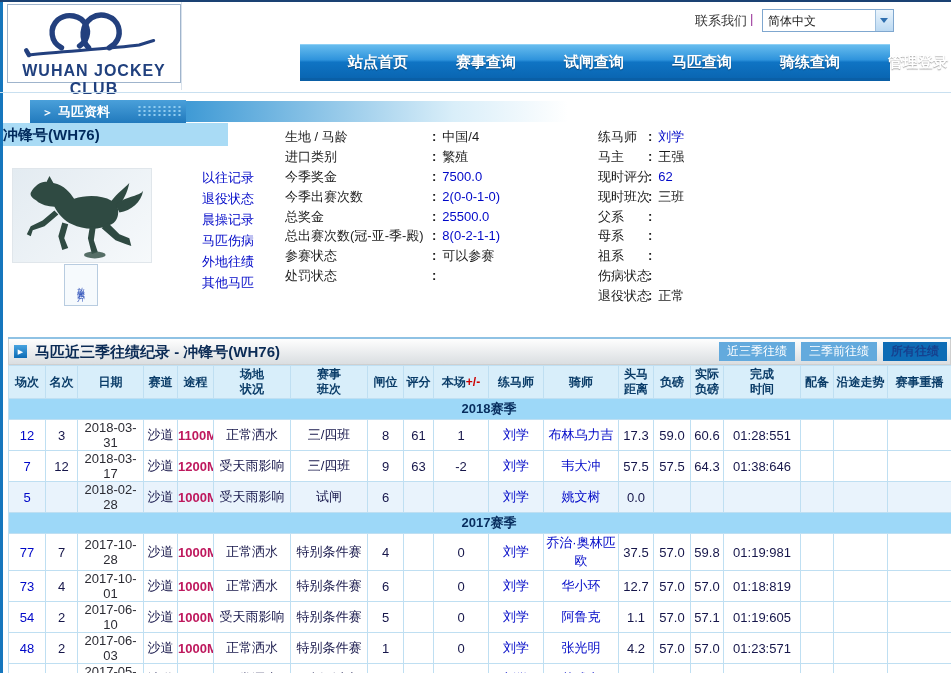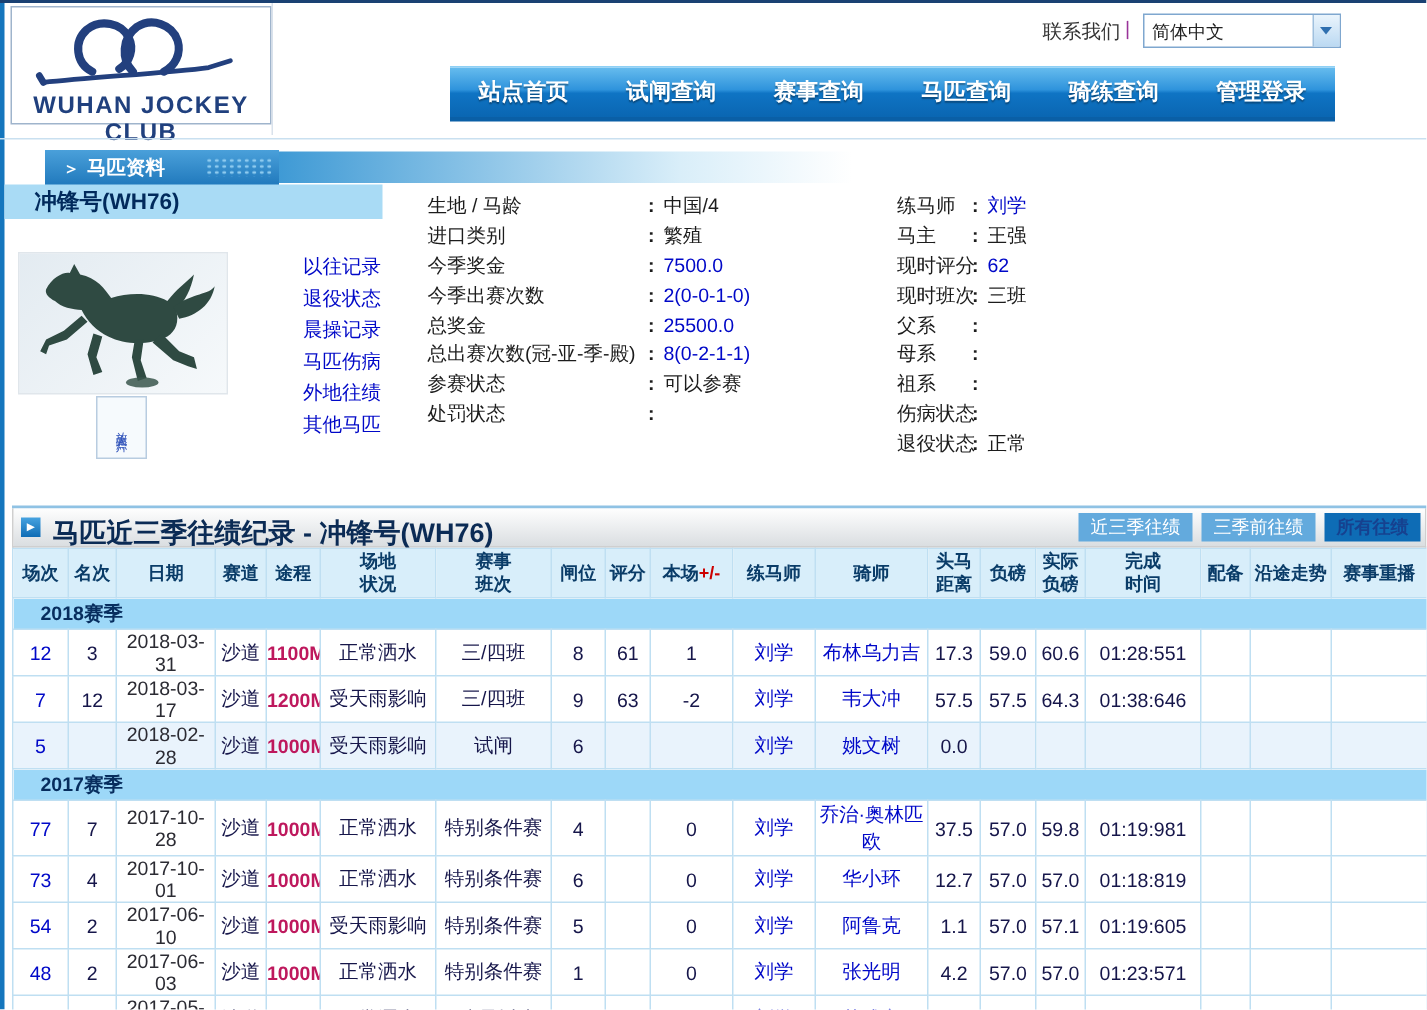--- a/index.html
+++ b/index.html
@@ -20,33 +20,33 @@
                border:1px solid #7FA7CF;font-size:12px;color:#222;}
   .lang-select .sel-text{position:absolute;left:5px;top:3px;}
   .dd-btn{position:absolute;right:0;top:0;width:17px;height:100%;
           background:linear-gradient(#EAF4FC,#BBD9F2);border-left:1px solid #9FC0DE;}
   .dd-btn .tri{position:absolute;left:4px;top:8px;width:0;height:0;
           border-left:4px solid transparent;border-right:4px solid transparent;border-top:5px solid #2F6FAF;}
   .navbar{position:absolute;left:300px;top:44px;width:590px;height:33px;display:flex;
           background:linear-gradient(#66BCEE 0%,#2E93DC 45%,#0F74C4 52%,#0A66B2 100%);
           border-top:1px solid #8ED0F5;border-bottom:3px solid #0A5FA6;}
   .nav-item{flex:1;color:#fff;font-size:15px;font-weight:bold;text-align:center;line-height:33px;
-            text-shadow:0 1px 1px rgba(0,0,0,0.35);white-space:nowrap;}
+            text-shadow:0 1px 1px rgba(0,0,0,0.35);white-space:nowrap;margin-left:48px;}
   .header-divider{position:absolute;left:0;top:92px;width:951px;height:1px;background:#C9E0F0;}
   
   .tab{position:absolute;left:30px;top:100px;width:156px;height:35px;
        background:linear-gradient(#4AA0DA,#0C66AE);color:#fff;font-size:13px;font-weight:bold;
        line-height:23px;padding-left:12px;box-sizing:border-box;}
   .tab .tab-arrow{font-size:11px;margin-right:5px;font-weight:bold;}
   .tab .dots{position:absolute;right:5px;top:5px;width:44px;height:13px;
        background-image:radial-gradient(#8FCBEF 1px,transparent 1.4px);background-size:5px 4px;}
   .tab-strip{position:absolute;left:186px;top:101px;width:382px;height:21px;
        background:linear-gradient(to right,#3F9AD5,#D9EEF9 70%,#ffffff);}
-  .name-bar{position:absolute;left:3px;top:123px;width:252px;height:23px;background:#A9DBF5;
-       color:#012A5C;font-size:15px;font-weight:bold;line-height:23px;padding-left:20px;box-sizing:border-box;}
+  .name-bar{position:absolute;left:3px;top:123px;width:225px;height:23px;background:#A9DBF5;
+       color:#012A5C;font-size:15px;font-weight:bold;line-height:23px;padding-left:0;box-sizing:border-box;}
   .photo{position:absolute;left:12px;top:168px;width:140px;height:95px;
        background:linear-gradient(135deg,#E3EBF1,#F6F9FB);border:1px solid #E0E6EB;box-sizing:border-box;}
   .photo-btn{position:absolute;left:64px;top:264px;width:34px;height:42px;border:1px solid #B8CCE0;
        background:#F6FAFD;writing-mode:vertical-rl;text-align:center;font-size:8px;color:#3355BB;
        letter-spacing:2px;line-height:34px;box-sizing:border-box;}
   .side-links{position:absolute;left:202px;top:167px;width:70px;}
   .side-links a{display:block;height:21px;line-height:21px;font-size:13px;color:#0008C8;white-space:nowrap;}
   .info-col{position:absolute;top:127px;}
   .info-col .info-row{height:19.9px;line-height:19.9px;font-size:13px;white-space:nowrap;color:#1c1c1c;}
   #info-left{left:285px;}
@@ -55,30 +55,30 @@
   #info-right .info-label{display:inline-block;width:50px;}
   .info-row .colon{font-weight:bold;margin-right:6px;}
   .info-value.num{color:#0008C8;}
   .info-value.link{color:#0008C8;cursor:pointer;}
   
   .history{position:absolute;left:8px;top:337px;width:943px;border-top:2px solid #8FC2E4;}
   .title-bar{position:relative;height:26px;background:linear-gradient(#FEFEFE,#DADEE1);
        border:1px solid #CFCFCF;border-top:none;box-sizing:border-box;}
   .arrow-box{position:absolute;left:5px;top:6px;width:13px;height:13px;
        background:linear-gradient(#47A3E0,#0E6CB5);color:#fff;font-size:7px;line-height:13px;text-align:center;}
-  .h-title{position:absolute;left:26px;top:4px;font-size:18px;font-weight:bold;color:#0B2B55;}
+  .h-title{position:absolute;left:26px;top:4px;font-size:15px;font-weight:bold;color:#0B2B55;}
   .btns{position:absolute;right:3px;top:3px;display:flex;gap:6px;}
   .hist-btn{display:block;height:19px;line-height:19px;padding:0 8px;background:#63AADD;color:#fff;
        font-size:12px;white-space:nowrap;}
   .hist-btn.active{background:#0E6CB5;color:#16418F;font-weight:bold;}
   #hist-table{border-collapse:collapse;width:943px;table-layout:fixed;font-size:13px;}
   #hist-table th,#hist-table td{border:1px solid #BFDFF2;overflow:hidden;padding:0;}
   #hist-table th{background:#D8EEFA;color:#0A3C68;font-weight:bold;font-size:12px;height:32px;line-height:1.25;}
   #hist-table td{height:26px;text-align:center;color:#16164A;}
-  #hist-table tr.season td{background:#9DD8F8;text-align:left;padding-left:18px;font-weight:bold;
+  #hist-table tr.season td{background:#9DD8F8;text-align:center;padding-left:18px;font-weight:bold;
        color:#072D5E;font-size:13px;height:20px;}
   #hist-table tr.hl td{background:#E9F3FC;}
   #hist-table td.lnk{color:#0008C8;cursor:pointer;}
   #hist-table td.vis{color:#be185d;font-weight:bold;}
   #hist-table td.date{color:#2B2B33;}
   .red{color:#CC0000;}
 </style>
 </head>
 <body>
 
@@ -103,22 +103,22 @@
   <span class="sep">|</span>
   <div class="lang-select">
     <span class="sel-text">简体中文</span>
     <span class="dd-btn">
         <i class="tri"></i>
       </span>
   </div>
 
   <div class="navbar">
     <a class="nav-item">站点首页</a>
+    <a class="nav-item">赛事查询</a>
     <a class="nav-item">试闸查询</a>
-    <a class="nav-item">赛事查询</a>
     <a class="nav-item">马匹查询</a>
     <a class="nav-item">骑练查询</a>
     <a class="nav-item">管理登录</a>
   </div>
   <div class="header-divider"></div>
 
   <div class="tab">
     <span class="tab-arrow">＞</span><span>马匹资料</span>
     <span class="dots"></span>
   </div>

